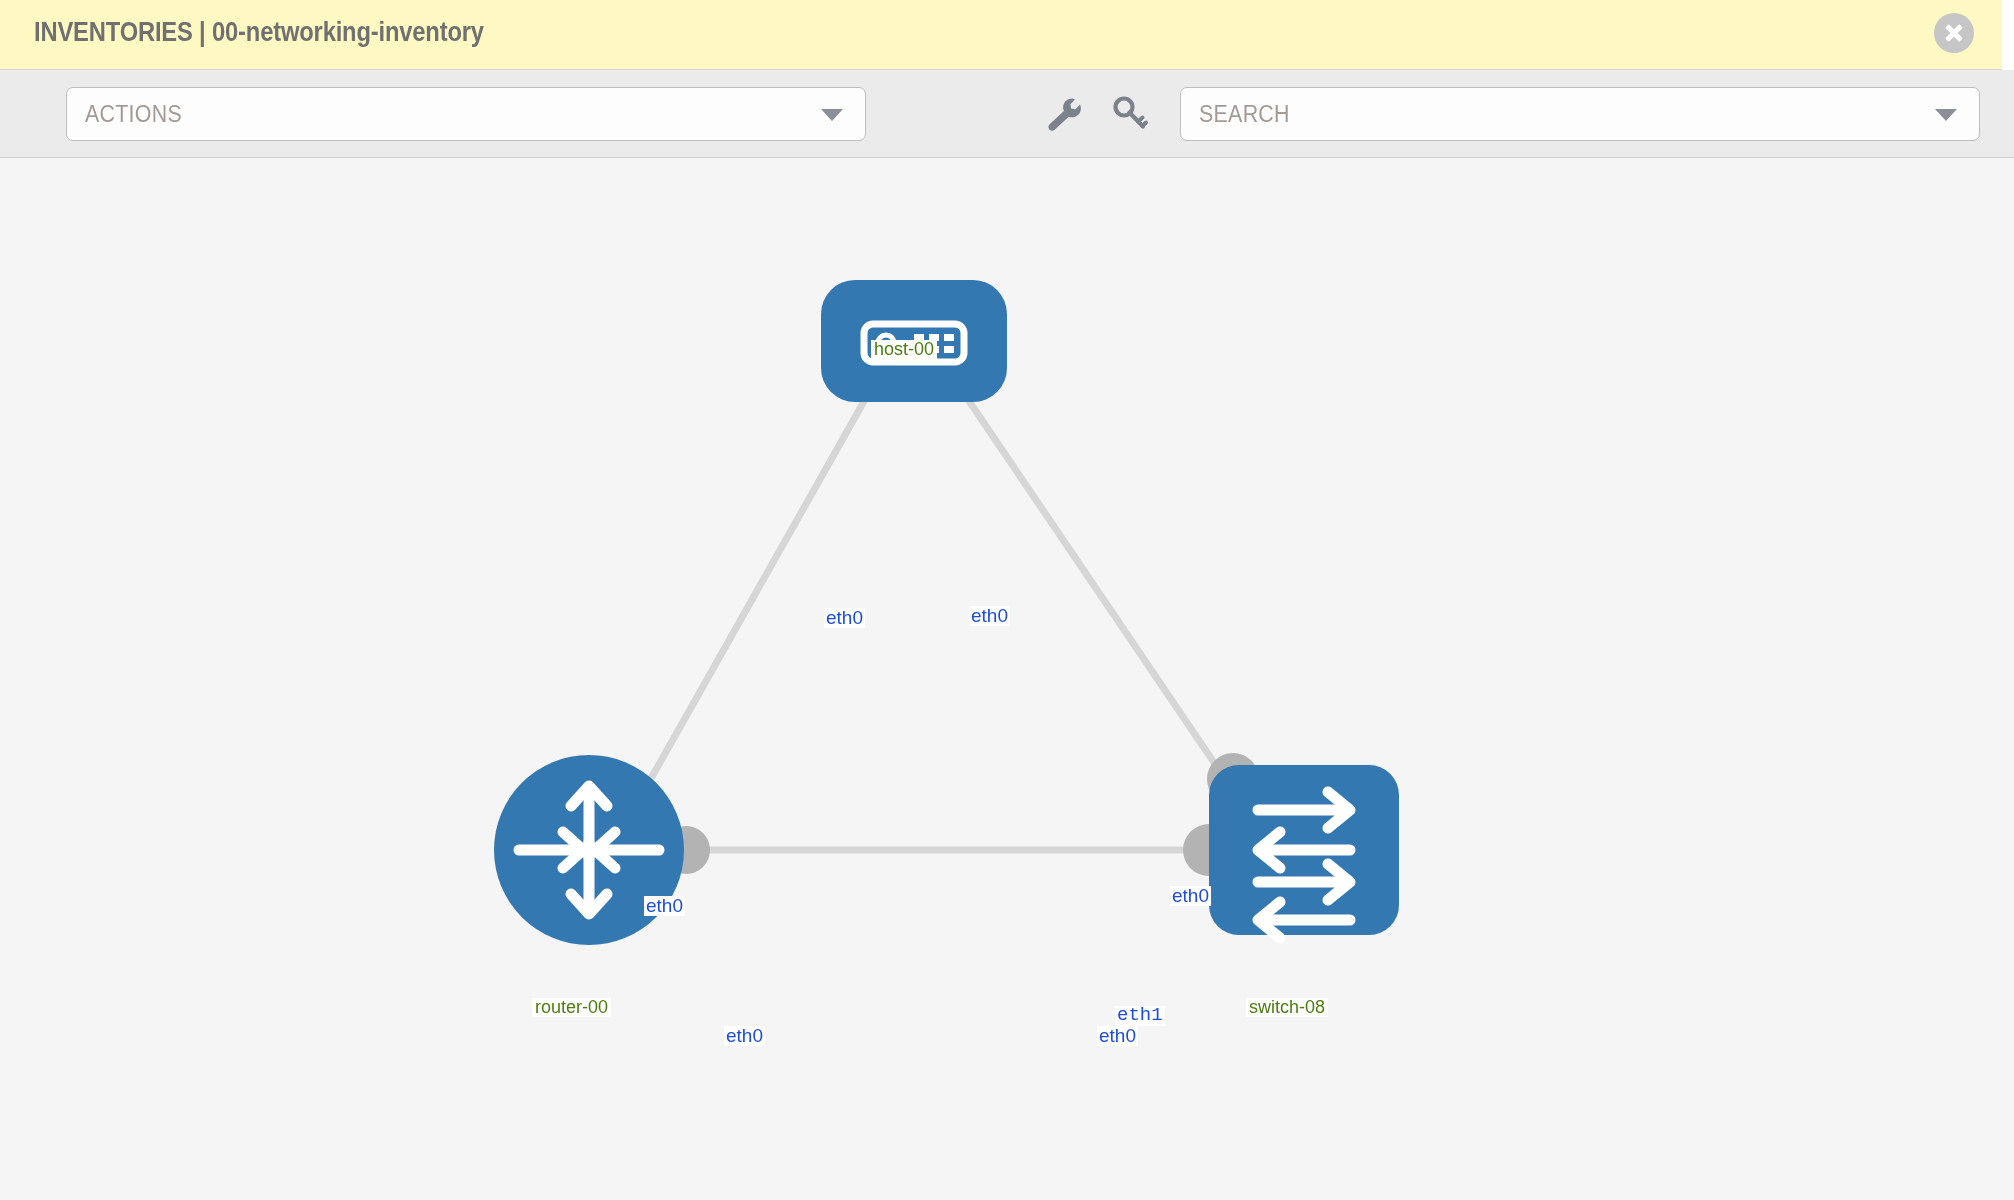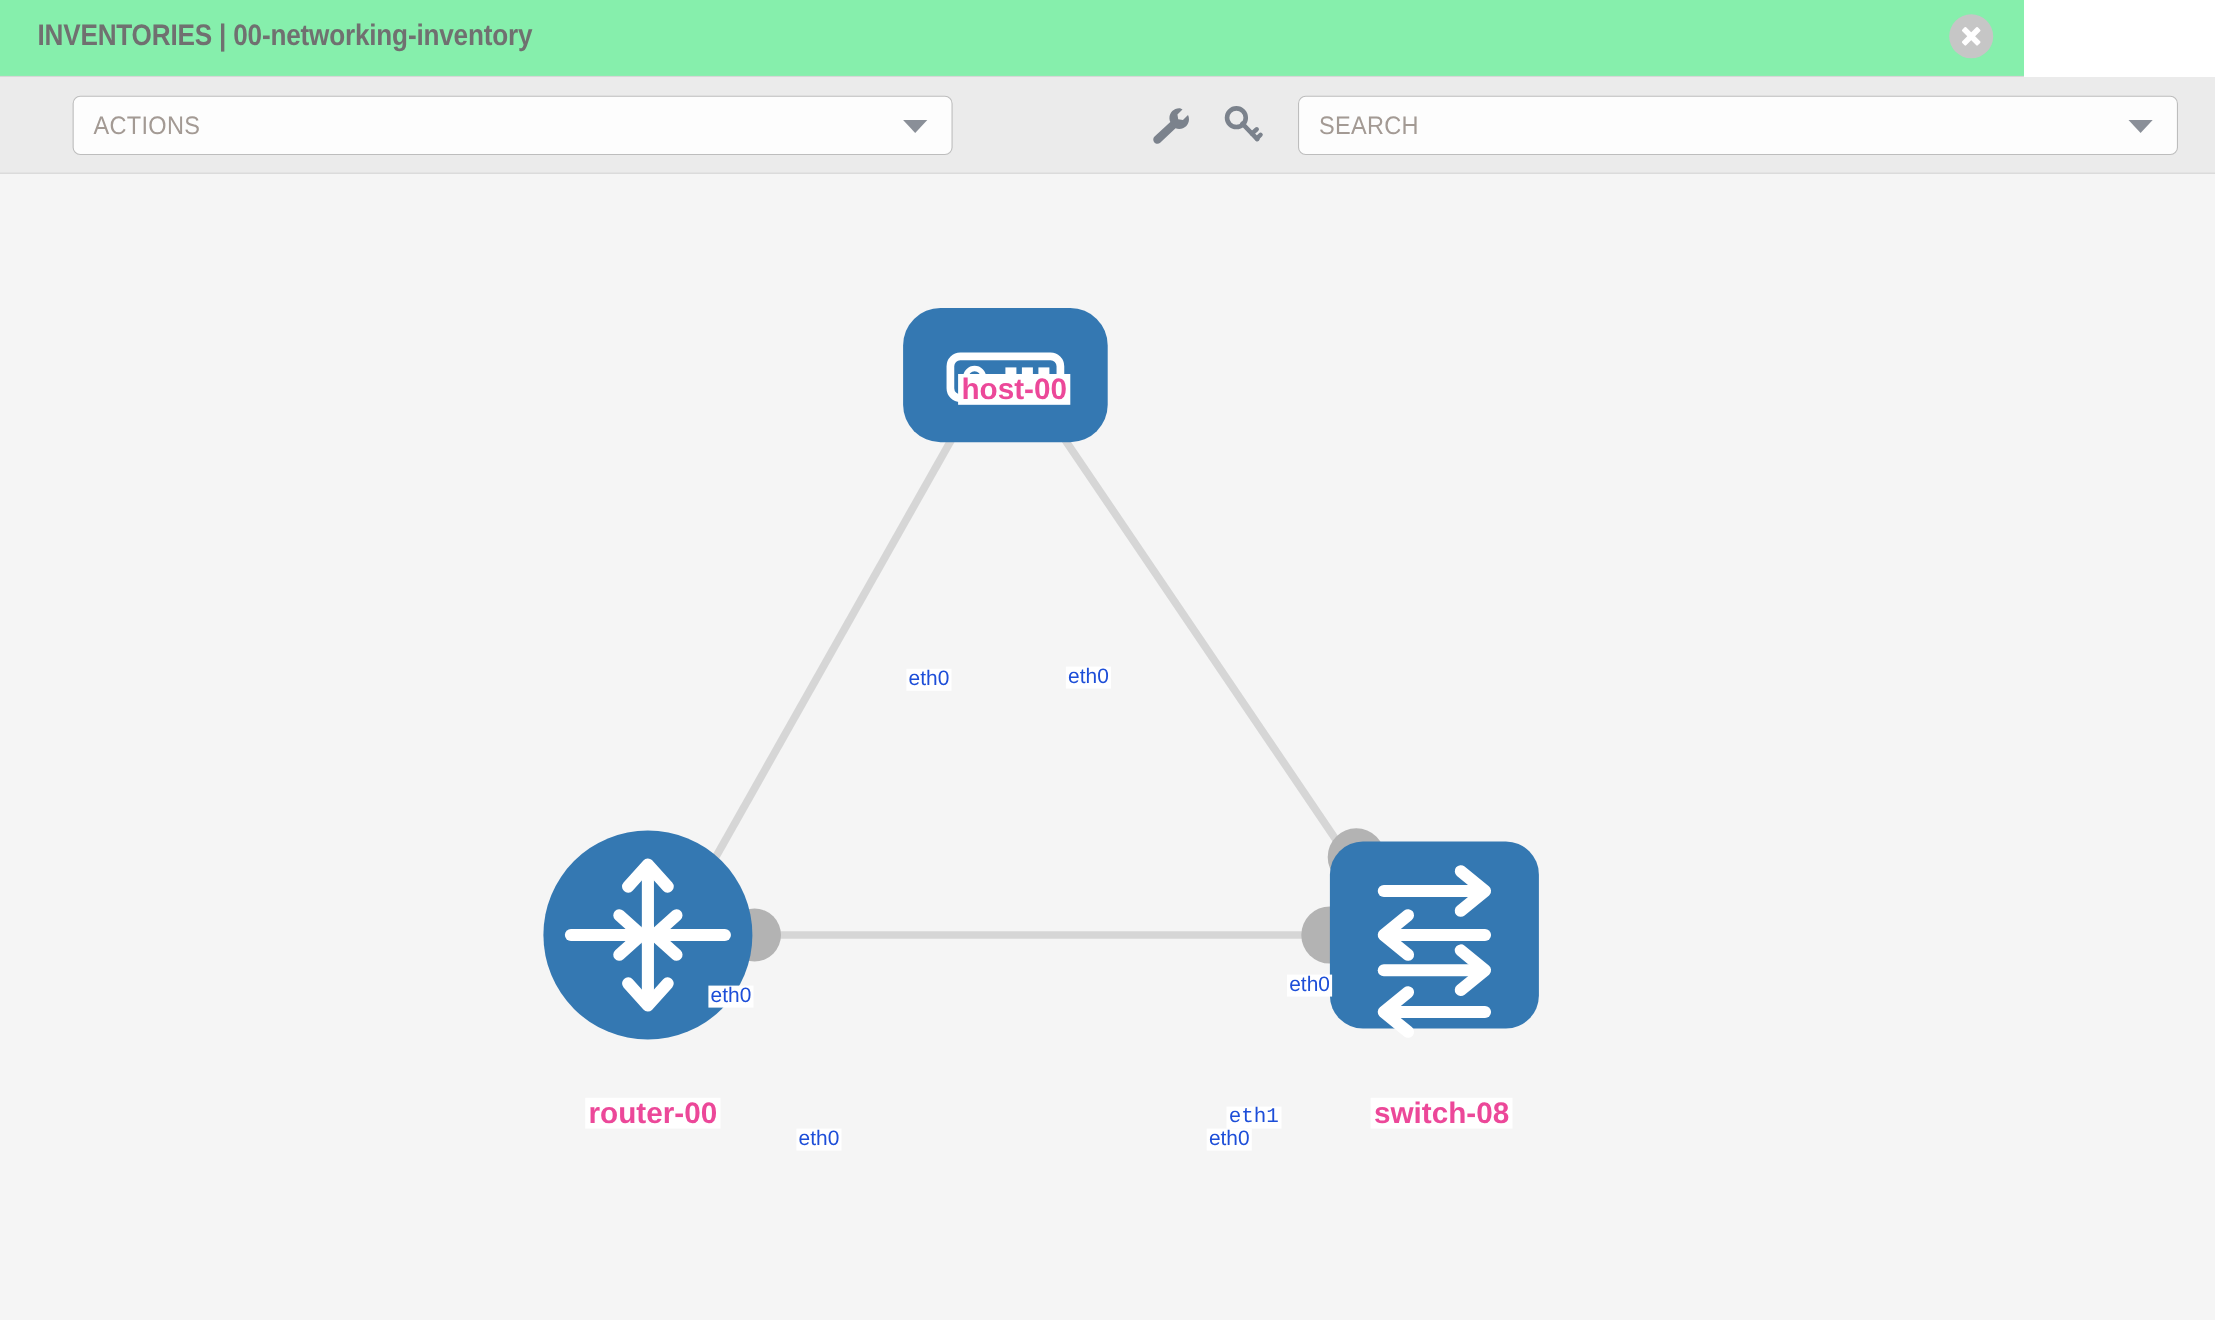--- a/index.html
+++ b/index.html
@@ -8,22 +8,22 @@
     width: 2014px; height: 1200px;
     background: #ffffff;
     font-family: "Liberation Sans", sans-serif;
     overflow: hidden;
   }
   #app { position: relative; width: 2014px; height: 1200px; }
 
   
   .header {
     position: absolute; left: 0; top: 0;
-    width: 1840px; height: 70px;
-    background: #86efac;
+    width: 2002px; height: 70px;
+    background: #fef9c3;
     border-bottom: 1px solid #d7d7d7;
     text-decoration: underline;
   }
   .page-title {
     position: absolute; left: 34px; top: 17px;
     font-size: 27px; font-weight: bold;
     color: #707070;
     letter-spacing: -0.2px;
     white-space: nowrap;
     transform: scaleX(0.88);
@@ -105,28 +105,27 @@
   .canvas {
     position: absolute; left: 0; top: 158px;
     width: 2014px; height: 1042px;
     background: #f5f5f5;
     overflow: hidden;
   }
   #topology-svg { position: absolute; left: 0; top: 0; }
 
   .node-label {
     position: absolute;
-    font-size: 27px;
-    color: #ec4899;
+    font-size: 18px;
+    color: #4d7c0f;
     background: #ffffff;
     white-space: nowrap;
     padding: 0 3px;
     line-height: 1.05;
     cursor: pointer;
-    font-weight: bold;
   }
   .iface-label {
     position: absolute;
     font-size: 19px;
     color: #1d4ed8;
     background: #ffffff;
     white-space: nowrap;
     padding: 0 2px;
     line-height: 1.05;
     cursor: pointer;

